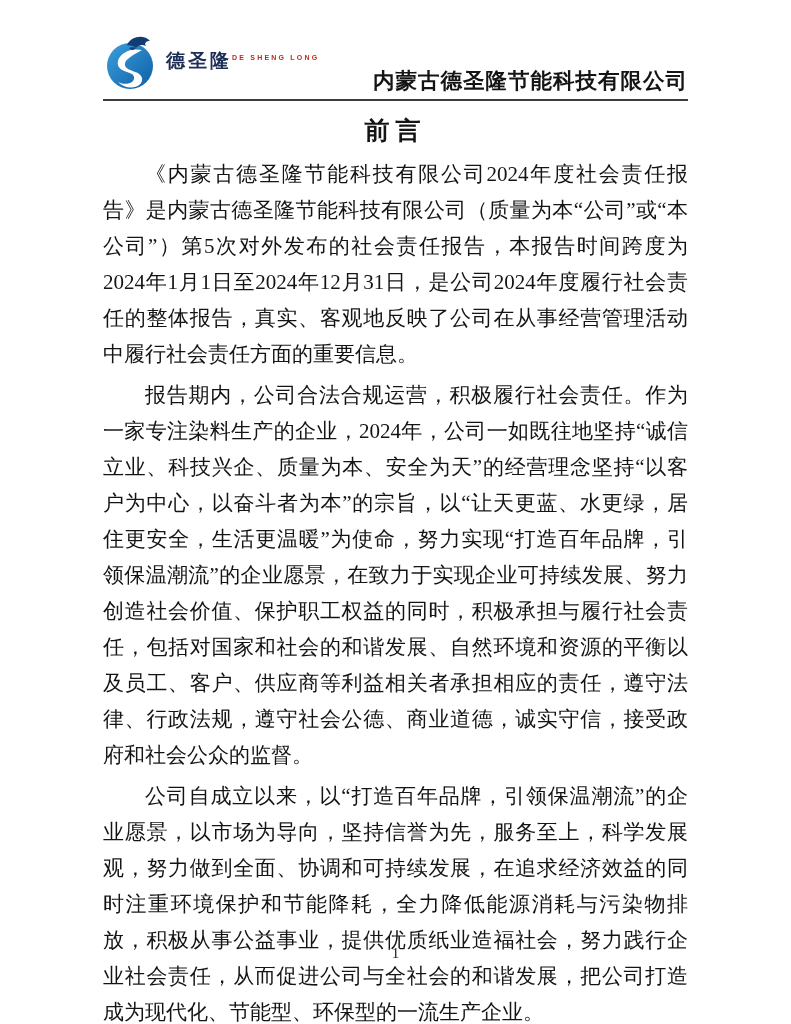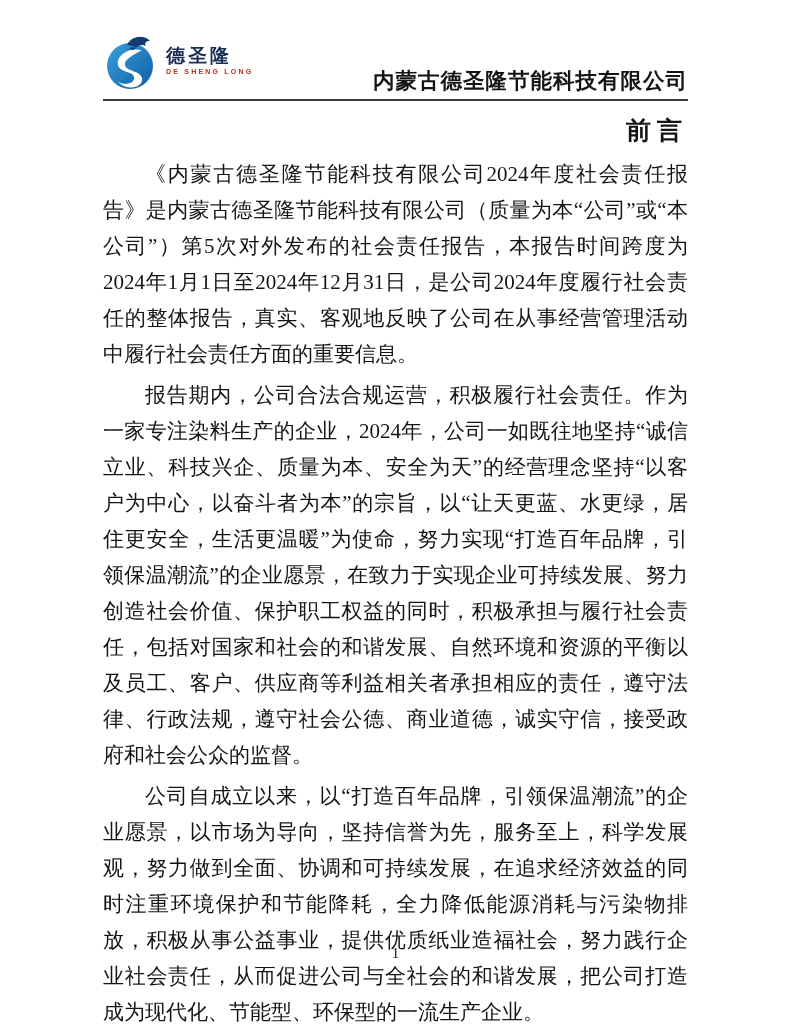--- a/index.html
+++ b/index.html
@@ -27,21 +27,21 @@
     padding-bottom: 3px;
     min-height: 60px;
   }
   .logo {
     display: flex;
     align-items: center;
     gap: 5px;
   }
   .logo-text {
     display: flex;
-    flex-direction: column;
+    flex-direction: row;
     line-height: 1;
     padding-bottom: 10px;
   }
   .logo-cn {
     font-family: "Liberation Sans", "DejaVu Sans", sans-serif;
     font-weight: bold;
     font-size: 19px;
     letter-spacing: 3px;
     color: #1c2d56;
   }
@@ -54,21 +54,21 @@
     margin-top: 3px;
   }
   .company-name {
     font-weight: bold;
     font-size: 21.5px;
     letter-spacing: 1px;
     white-space: nowrap;
     padding-bottom: 1px;
   }
   .doc-title {
-    text-align: right;
+    text-align: center;
     font-size: 25px;
     font-weight: bold;
     letter-spacing: 6px;
     margin: 13px 0 9px 0;
   }
   .body-text p {
     font-size: 21px;
     line-height: 36px;
     text-indent: 2em;
     text-align: justify;

